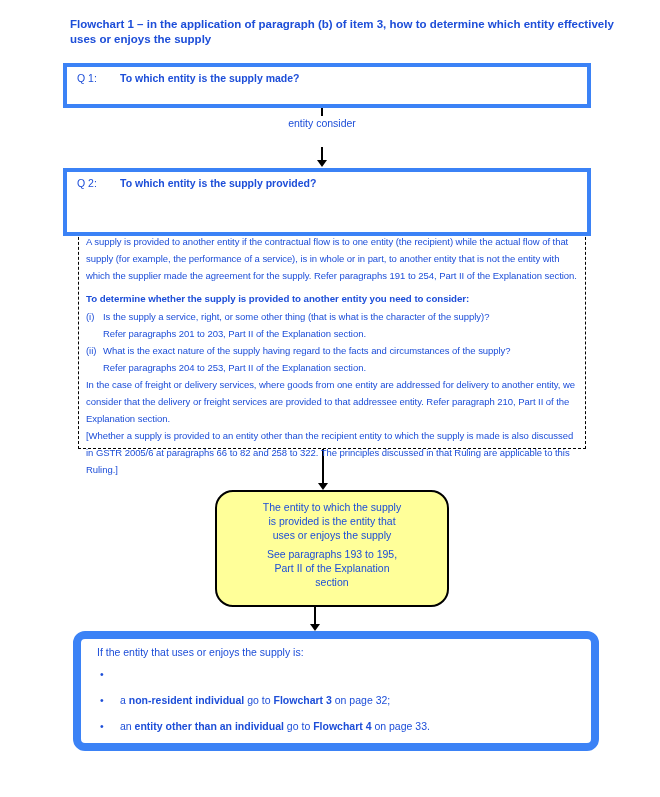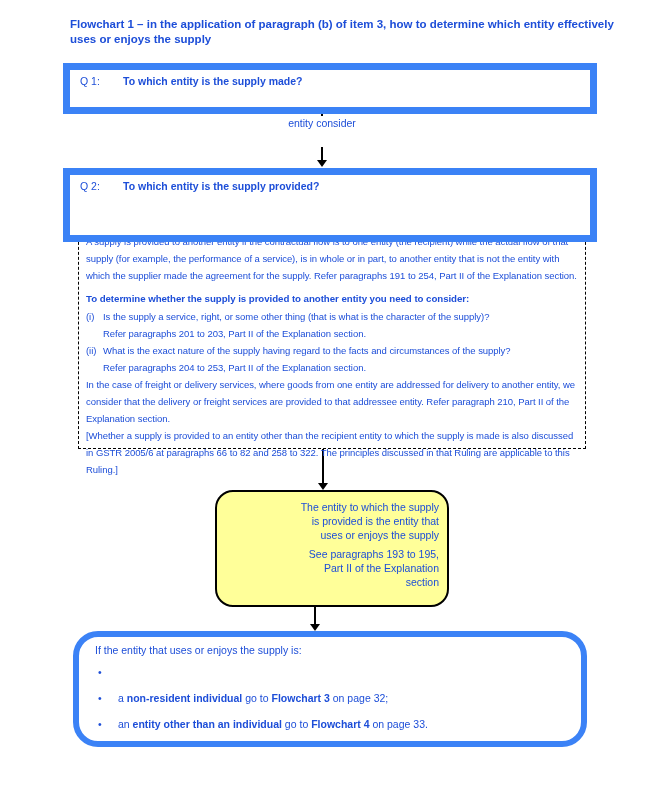--- a/index.html
+++ b/index.html
@@ -13,21 +13,21 @@
     overflow: hidden;
   }
   .title {
     position: absolute;
     left: 70px; top: 17px; width: 560px;
     font-size: 11.5px; font-weight: bold; line-height: 15px;
   }
   .qbox {
     position: absolute;
     left: 63px; width: 504px;
-    border: 7px solid #3b82f6;
+    border: 4px solid #3b82f6;
     background: #ffffff;
     z-index: 2;
     display: flex;
     font-size: 10.5px; line-height: 14px;
     padding: 4px 6px 0 10px;
   }
   .qbox-1 { top: 63px; height: 33px; }
   .qbox-2 { top: 168px; height: 56px; }
   .q-label { width: 43px; flex-shrink: 0; }
   .q-content { flex: 1; }
@@ -60,33 +60,33 @@
   .exp-item { display: flex; }
   .exp-marker { width: 17px; flex-shrink: 0; }
   .exp-body { flex: 1; }
   .result-box {
     position: absolute;
     left: 215px; top: 490px; width: 214px; height: 105px;
     border: 2px solid #000;
     border-radius: 18px;
     background: #FFFF99;
     z-index: 2;
-    text-align: right;
+    text-align: center;
     font-size: 10.5px; line-height: 14px;
     padding: 8px 8px 0 8px;
   }
   .result-gap { height: 5px; }
   .routing-box {
     position: absolute;
     left: 73px; top: 631px; width: 480px; height: 98px;
-    border: 6px solid #3b82f6;
-    border-radius: 25px;
+    border: 8px solid #3b82f6;
+    border-radius: 12px;
     background: #ffffff;
     font-size: 10.5px; line-height: 14px;
-    padding: 6px 6px 0 16px;
+    padding: 6px 14px 0 16px;
   }
   .bullet-item { display: flex; margin-top: 12px; }
   .bullet-item.first { margin-top: 8px; }
   .bullet-glyph { width: 20px; flex-shrink: 0; padding-left: 3px; }
   .b { font-weight: bold; }
 </style>
 </head>
 <body>
 
 <div class="canvas">

